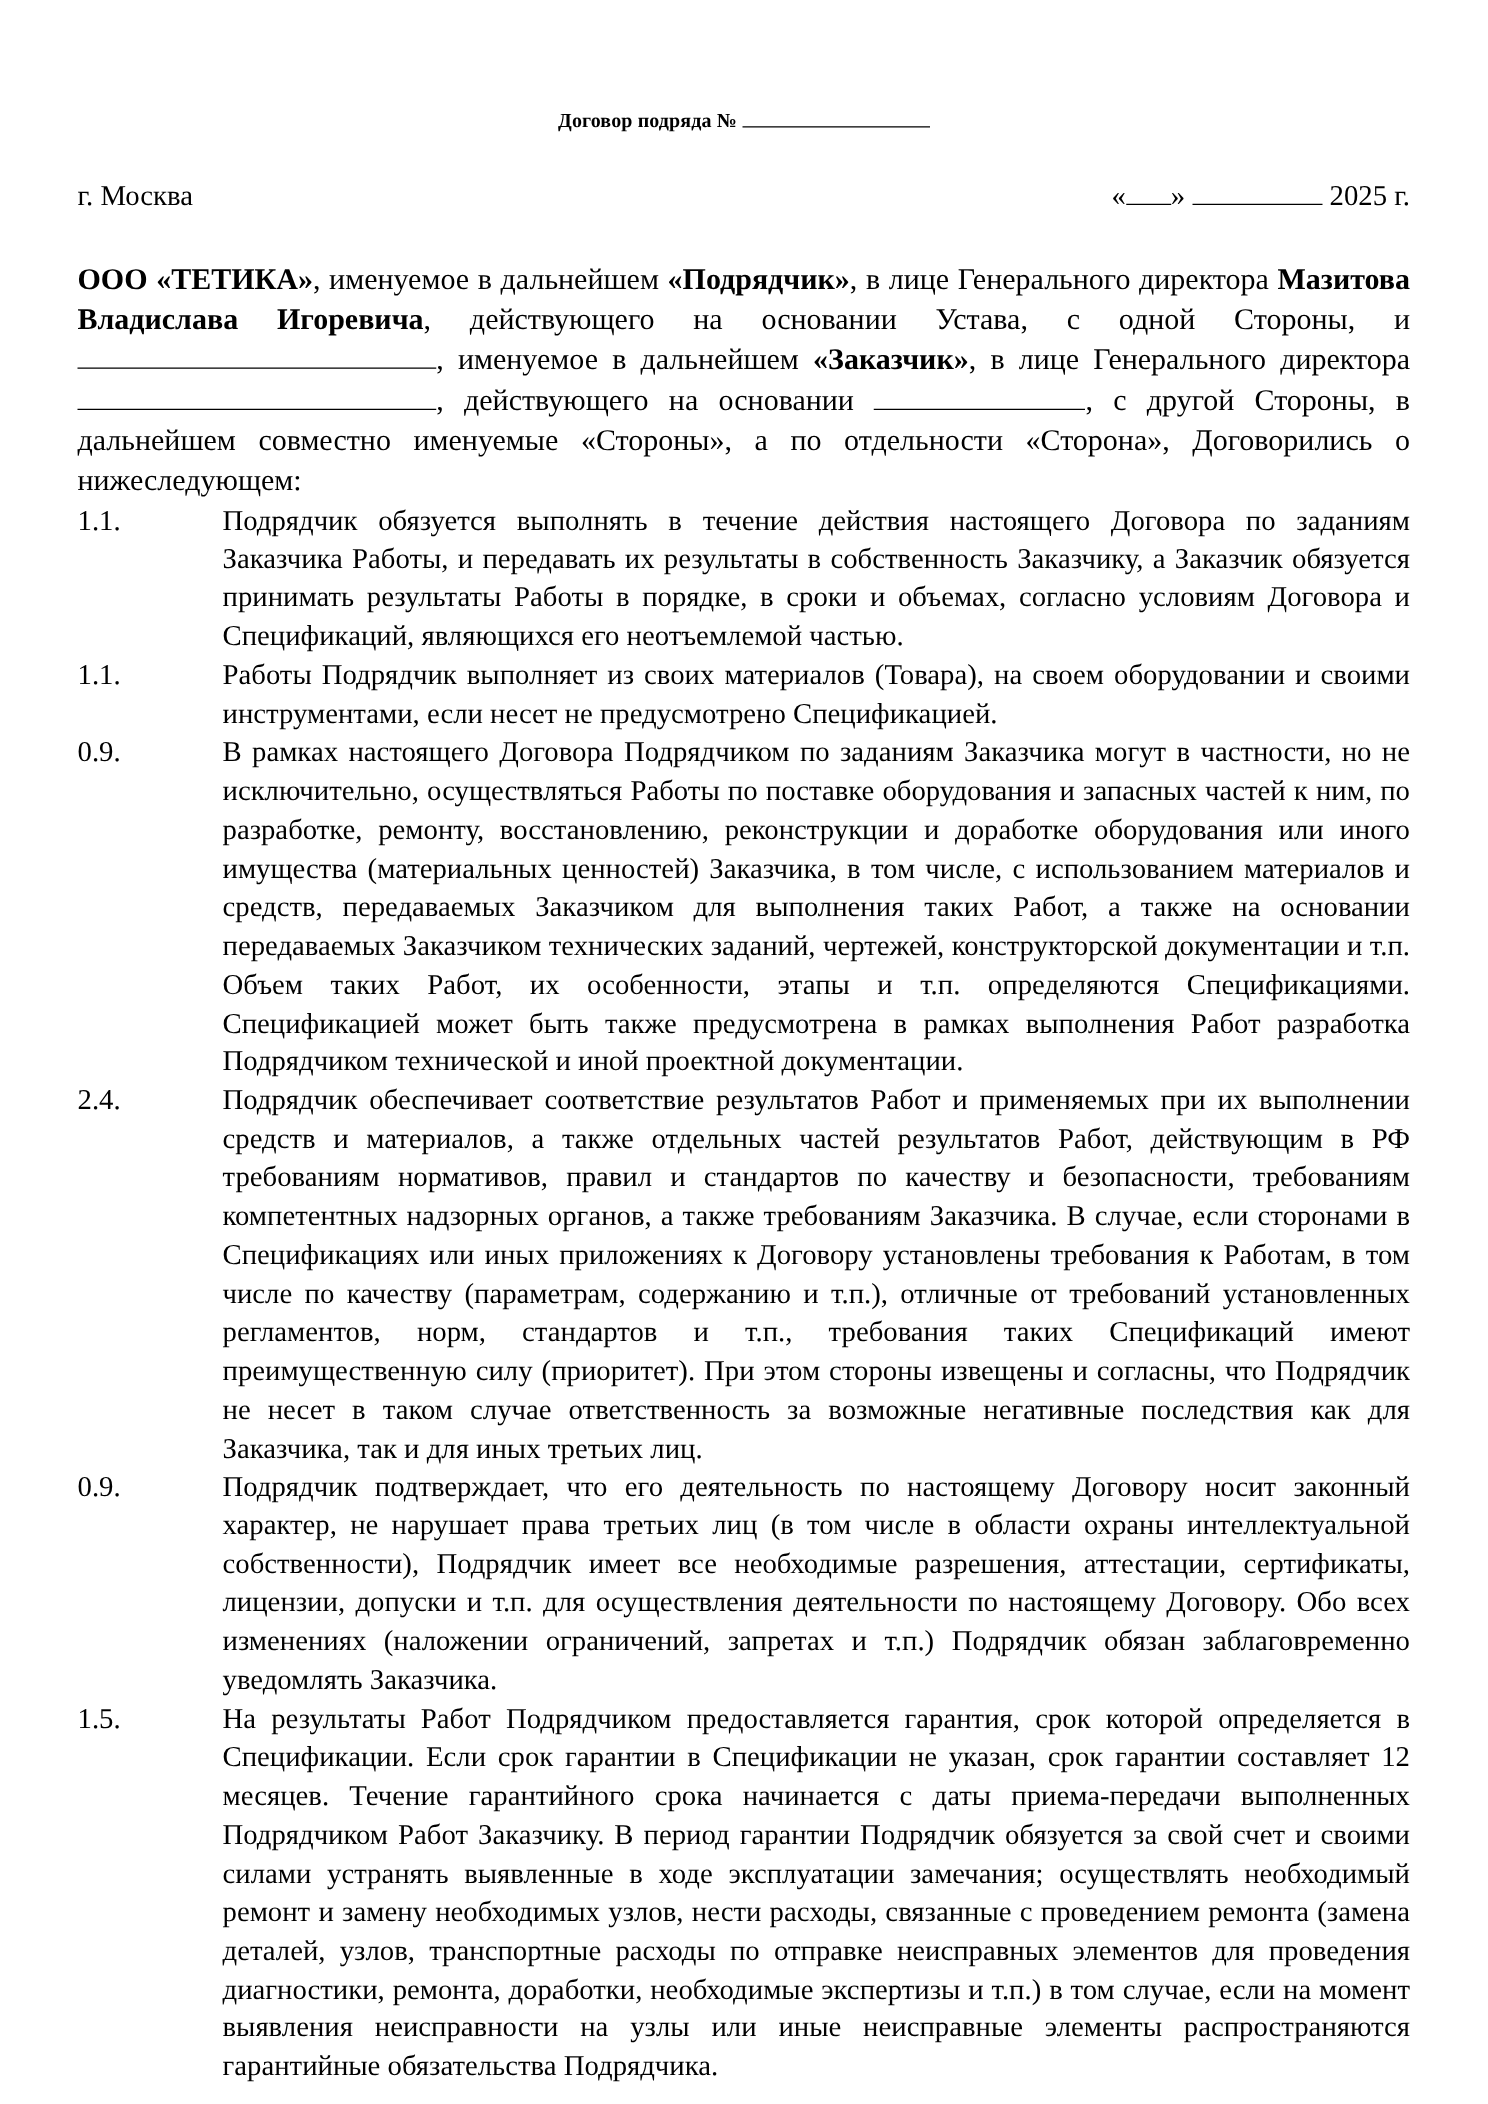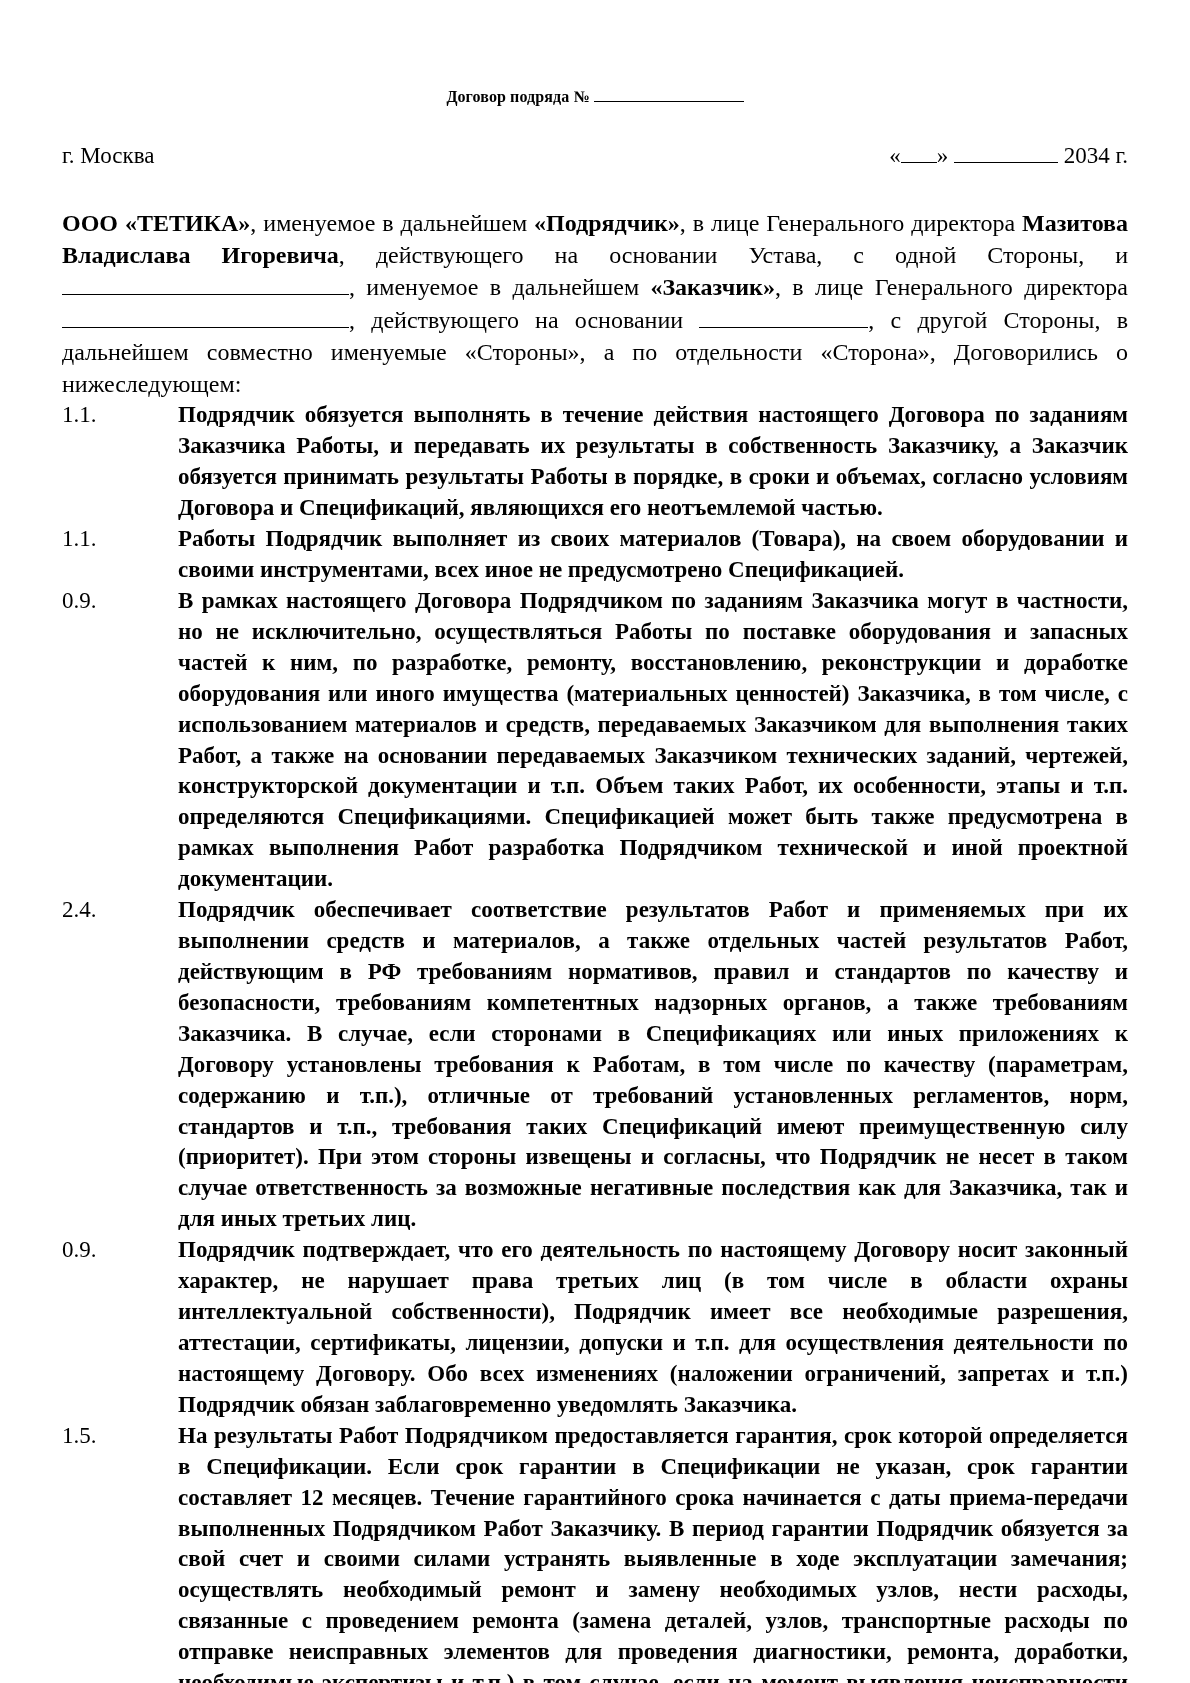--- a/index.html
+++ b/index.html
@@ -85,53 +85,52 @@
   }
   .clause .cnum {
     flex: 0 0 auto;
     width: 72px;
     text-align: left;
   }
   .clause .ctext {
     flex: 1 1 auto;
     text-align: justify;
     text-align-last: left;
-    font-weight: bold;
   }
   b, strong { font-weight: bold; }
 </style>
 </head>
 <body>
 
 <div class="page">
 
   <h1 class="doc-title">
     <span>Договор подряда №</span><span class="blank blank-title"></span>
   </h1>
 
   <div class="meta-row">
     <span class="meta-city">г. Москва</span>
     <span class="meta-date">
       <span>«</span><span class="blank blank-day"></span><span>»</span>
       <span class="blank blank-month"></span>
-      <span>2034 г.</span>
+      <span>2025 г.</span>
     </span>
   </div>
 
   <p class="para preamble force"><b>ООО «ТЕТИКА»</b><span>, именуемое в дальнейшем </span><b>«Подрядчик»</b><span>, в лице Генерального директора </span><b>Мазитова Владислава Игоревича</b><span>, действующего на основании Устава, с одной Стороны, и </span><span class="blank blank-long"></span><span>, именуемое в дальнейшем </span><b>«Заказчик»</b><span>, в лице Генерального директора </span><span class="blank blank-long"></span><span>, действующего на основании </span><span class="blank blank-mid"></span><span>, с другой Стороны, в дальнейшем совместно именуемые «Стороны», а по отдельности «Сторона», Договорились о нижеследующем:</span></p>
 
 
   <div class="clause">
     <span class="cnum">1.1.</span>
     <span class="ctext">Подрядчик обязуется выполнять в течение действия настоящего Договора по заданиям Заказчика Работы, и передавать их результаты в собственность Заказчику, а Заказчик обязуется принимать результаты Работы в порядке, в сроки и объемах, согласно условиям Договора и Спецификаций, являющихся его неотъемлемой частью.</span>
   </div>
 
   <div class="clause">
     <span class="cnum">1.1.</span>
-    <span class="ctext">Работы Подрядчик выполняет из своих материалов (Товара), на своем оборудовании и своими инструментами, всех иное не предусмотрено Спецификацией.</span>
+    <span class="ctext">Работы Подрядчик выполняет из своих материалов (Товара), на своем оборудовании и своими инструментами, если несет не предусмотрено Спецификацией.</span>
   </div>
 
   <div class="clause">
     <span class="cnum">0.9.</span>
     <span class="ctext">В рамках настоящего Договора Подрядчиком по заданиям Заказчика могут в частности, но не исключительно, осуществляться Работы по поставке оборудования и запасных частей к ним, по разработке, ремонту, восстановлению, реконструкции и доработке оборудования или иного имущества (материальных ценностей) Заказчика, в том числе, с использованием материалов и средств, передаваемых Заказчиком для выполнения таких Работ, а также на основании передаваемых Заказчиком технических заданий, чертежей, конструкторской документации и т.п. Объем таких Работ, их особенности, этапы и т.п. определяются Спецификациями. Спецификацией может быть также предусмотрена в рамках выполнения Работ разработка Подрядчиком технической и иной проектной документации.</span>
   </div>
 
   <div class="clause">
     <span class="cnum">2.4.</span>
     <span class="ctext">Подрядчик обеспечивает соответствие результатов Работ и применяемых при их выполнении средств и материалов, а также отдельных частей результатов Работ, действующим в РФ требованиям нормативов, правил и стандартов по качеству и безопасности, требованиям компетентных надзорных органов, а также требованиям Заказчика. В случае, если сторонами в Спецификациях или иных приложениях к Договору установлены требования к Работам, в том числе по качеству (параметрам, содержанию и т.п.), отличные от требований установленных регламентов, норм, стандартов и т.п., требования таких Спецификаций имеют преимущественную силу (приоритет). При этом стороны извещены и согласны, что Подрядчик не несет в таком случае ответственность за возможные негативные последствия как для Заказчика, так и для иных третьих лиц.</span>

